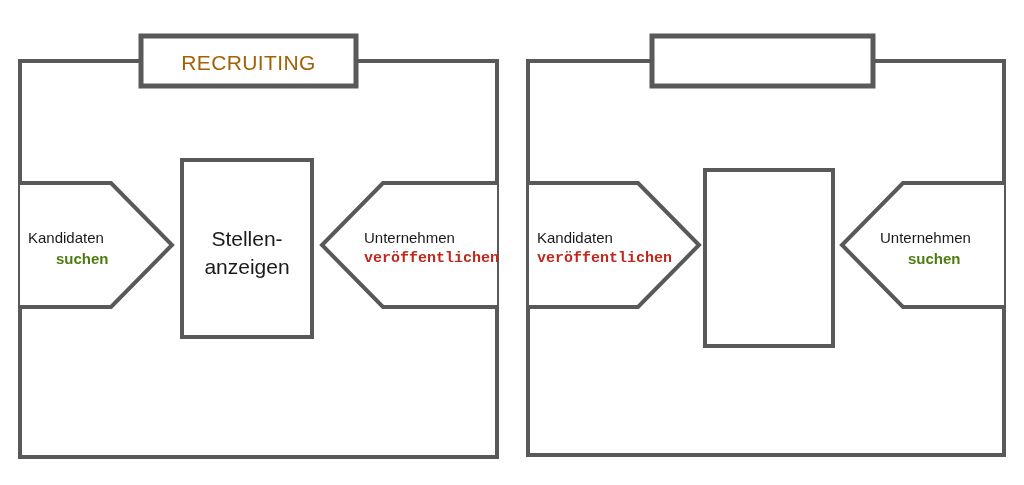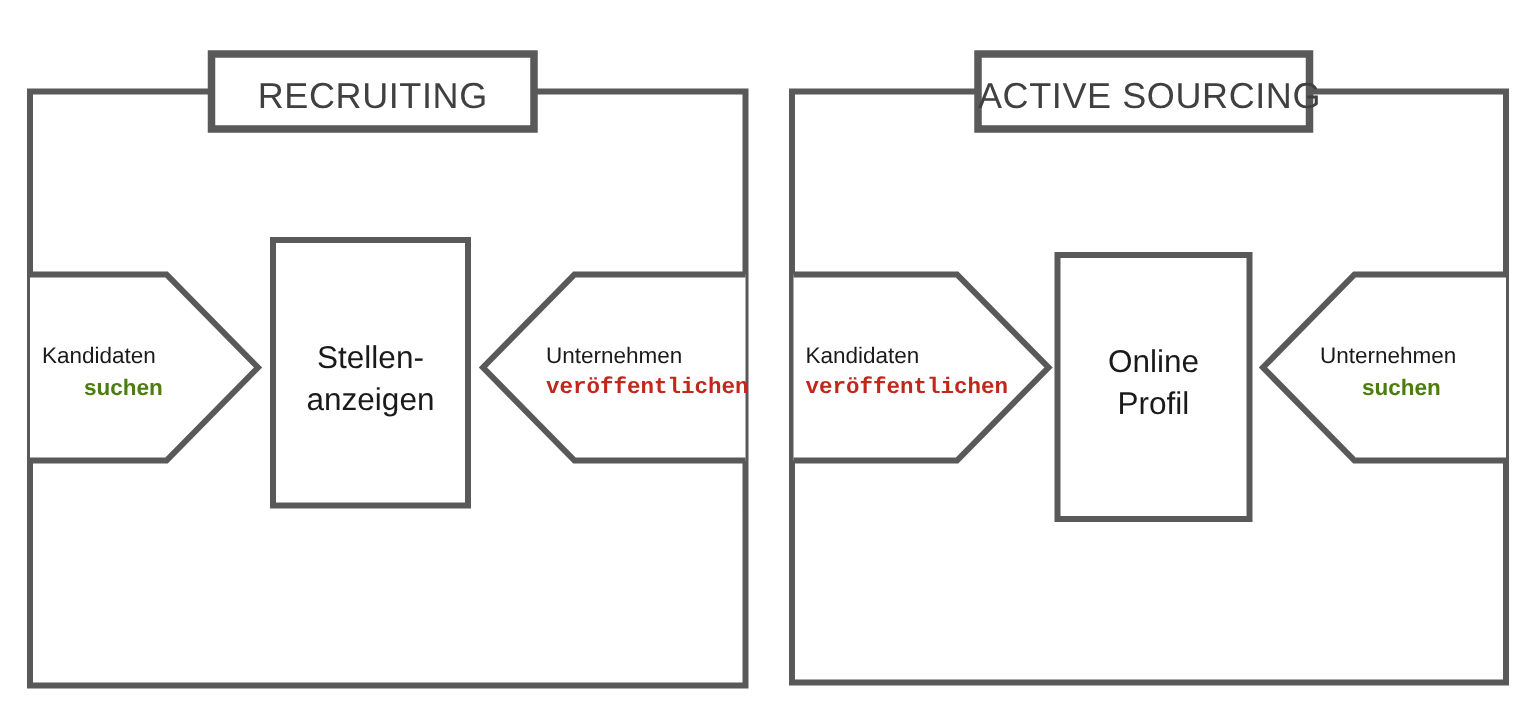--- a/index.html
+++ b/index.html
@@ -50,23 +50,23 @@
     stroke-width: 4;
     stroke-linejoin: miter;
   }
   .txt {
     position: absolute;
     text-align: center;
     line-height: 1.28;
     white-space: nowrap;
   }
   .title-text {
-    font-size: 24px;
+    font-size: 21px;
     letter-spacing: 0.4px;
-    color: #404040;
+    color: #a16207;
   }
   .center-text {
     font-size: 21px;
     color: #1a1a1a;
     line-height: 1.32;
   }
   .arrow-text {
     font-size: 15px;
     color: #1a1a1a;
     line-height: 1.42;
@@ -121,30 +121,25 @@
   <div class="txt center-text" style="left:182px; top:225px; width:130px;">
     <span>Stellen-</span><br>
     <span>anzeigen</span>
   </div>
 
   <div class="txt arrow-text" style="left:356px; top:227px; width:141px; text-align:left; padding-left:8px; box-sizing:border-box;">
     <span>Unternehmen</span>
     <span class="action action-publish">veröffentlichen</span>
   </div>
 
-  <div class="txt title-text" style="left:652px; top:50px; width:221px;">ACTIVE SOURCING</div>
 
   <div class="txt arrow-text" style="left:529px; top:227px; width:145px; text-align:left; padding-left:8px; box-sizing:border-box;">
     <span>Kandidaten</span>
     <span class="action action-publish">veröffentlichen</span>
   </div>
 
-  <div class="txt center-text" style="left:705px; top:228px; width:128px;">
-    <span>Online</span><br>
-    <span>Profil</span>
-  </div>
 
   <div class="txt arrow-text" style="left:872px; top:227px; width:132px; text-align:left; padding-left:8px; box-sizing:border-box;">
     <span>Unternehmen</span>
     <span class="action action-search">suchen</span>
   </div>
 
 </div>
 
 </body></html>

